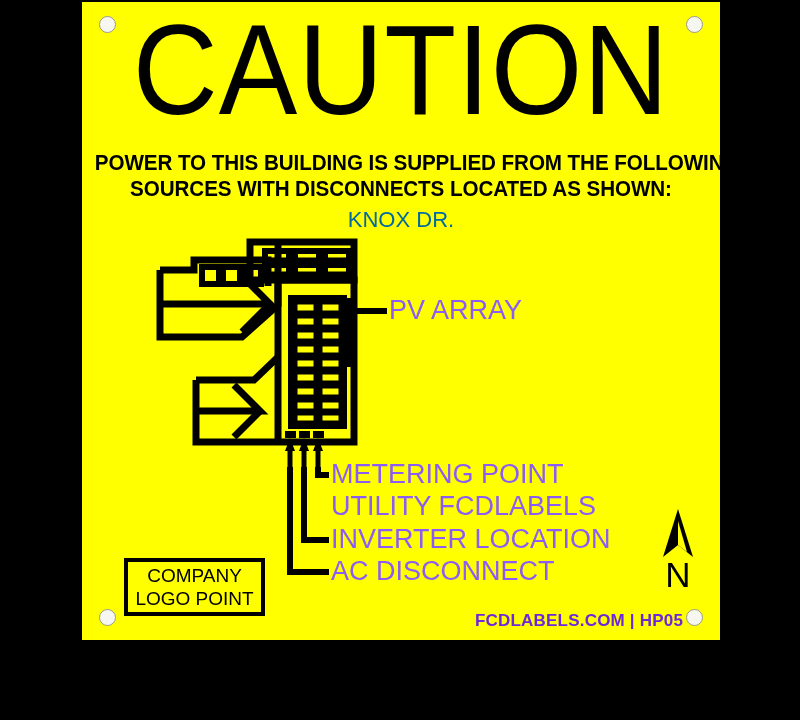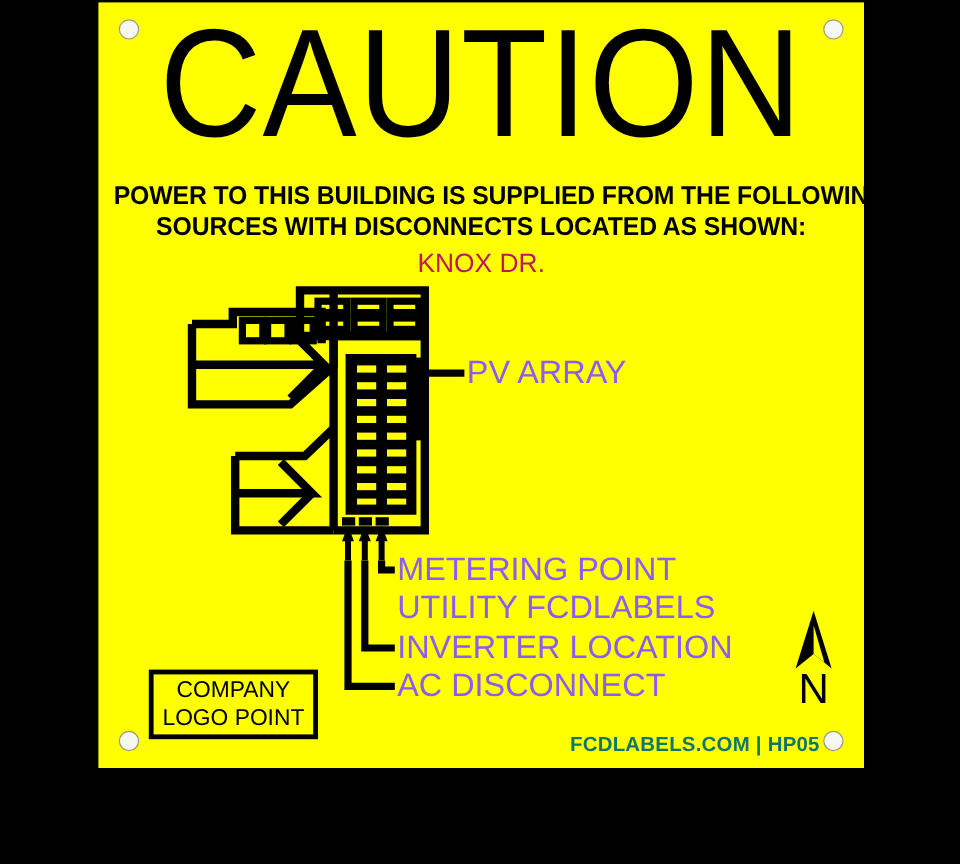--- a/index.html
+++ b/index.html
@@ -85,21 +85,21 @@
   }
   #street {
     position: absolute;
     left: 0;
     top: 205px;
     width: 638px;
     text-align: center;
     font-size: 22px;
     line-height: 26px;
     font-weight: 400;
-    color: #be185d;
+    color: #0369a1;
     white-space: nowrap;
   }
 
   
   #diagram {
     position: absolute;
     left: 0;
     top: 0;
     width: 638px;
     height: 638px;
@@ -146,21 +146,21 @@
   }
 
   
   #credit {
     position: absolute;
     left: 393px;
     top: 609px;
     font-size: 17px;
     font-weight: bold;
     letter-spacing: 0.2px;
-    color: #0f766e;
+    color: #6d28d9;
     white-space: nowrap;
   }
 
   
   #north {
     position: absolute;
     left: 573px;
     top: 505px;
     width: 46px;
     height: 90px;

